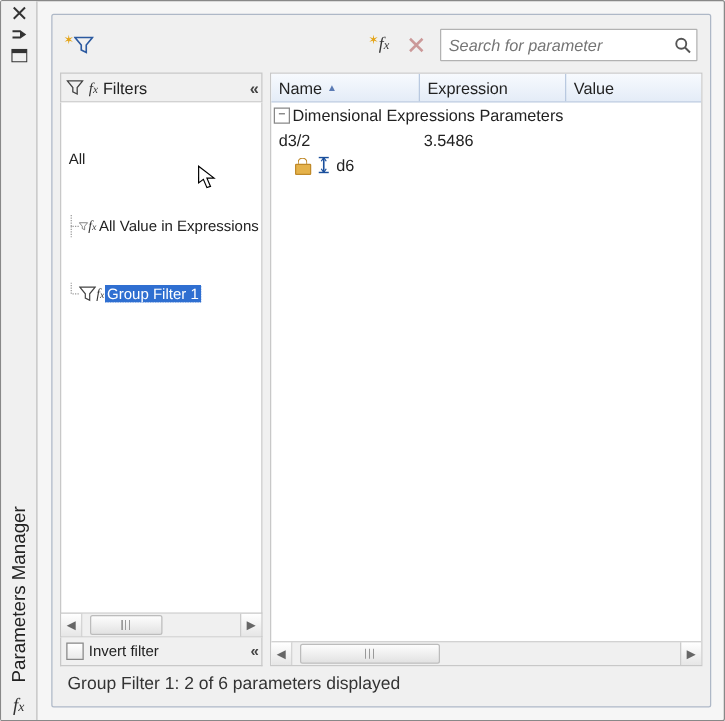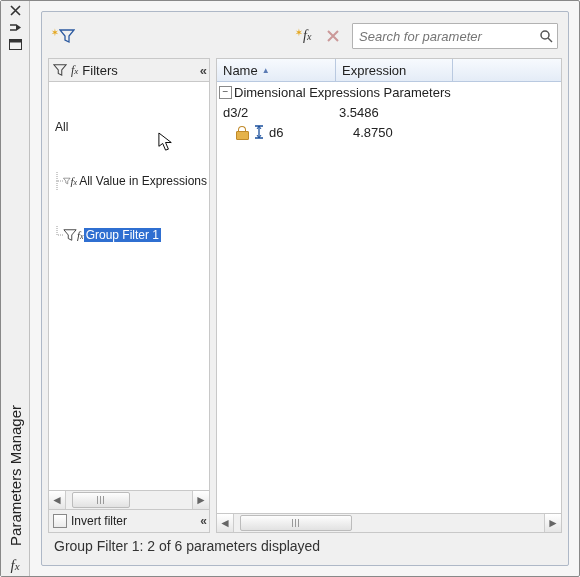--- a/index.html
+++ b/index.html
@@ -50,21 +50,21 @@
   .hsb .arrow{width:16px;height:100%;display:flex;align-items:center;justify-content:center;color:#666;background:linear-gradient(#fff,#e6e6e6);border-right:1px solid #ccc;}
   .hsb .arrow.r{border-right:none;border-left:1px solid #ccc;}
   .hsb .track{flex:1;position:relative;height:100%;background:var(--bg);}
   .hsb .thumb{position:absolute;top:1px;height:14px;background:linear-gradient(#fdfdfd,#e2e2e2);border:1px solid #bcbcbc;border-radius:2px;display:flex;align-items:center;justify-content:center;}
   .hsb .thumb span{display:block;width:8px;height:8px;background:repeating-linear-gradient(90deg,#999 0 1px,transparent 1px 3px);}
   .invert{height:22px;border:1px solid var(--border-light);border-top:none;background:var(--bg);display:flex;align-items:center;padding:0 4px;gap:4px;font-size:12px;}
   .invert .chev{margin-left:auto;font-weight:bold;color:#444;letter-spacing:-2px;}
   .chk{width:12px;height:12px;border:1px solid #888;background:linear-gradient(#fff,#eaeaea);}
   
   .grid{flex:1;display:flex;flex-direction:column;border:1px solid var(--border-light);background:var(--panel);overflow:hidden;}
-  .grid .ghdr{display:flex;height:22px;background:linear-gradient(#f7fafe,#e4ecf7);border-bottom:1px solid var(--header-border);font-size:13px;}
+  .grid .ghdr{display:flex;height:22px;background:linear-gradient(#f7fafe,#e4ecf7);border-bottom:1px solid var(--header-border);font-size:13px;justify-content:center;}
   .ghdr .gcell{border-right:1px solid var(--header-border);display:flex;align-items:center;padding:0 6px;position:relative;white-space:nowrap;overflow:hidden;}
   .ghdr .sort{font-size:8px;color:#5b7bb4;margin-left:4px;}
   .grid .gbody{flex:1;position:relative;overflow:hidden;font-size:13px;}
   .grid .group{display:flex;align-items:center;height:20px;padding-left:2px;white-space:nowrap;font-size:13px;}
   .grid .exp{width:11px;height:11px;border:1px solid #888;display:flex;align-items:center;justify-content:center;font-size:10px;line-height:1;margin-right:2px;background:#fff;color:#444;}
   .grid .drow{display:flex;height:20px;align-items:center;}
   .drow .c{padding:0 6px;white-space:nowrap;overflow:hidden;}
   .c.name{display:flex;align-items:center;gap:3px;padding-left:18px;}
   .lock{width:14px;height:12px;position:relative;}
   .lock::before{content:"";position:absolute;left:3px;top:0;width:6px;height:5px;border:1.5px solid #c08a2a;border-bottom:none;border-radius:4px 4px 0 0;}
@@ -200,20 +200,23 @@
 
         <div class="grid">
           <div class="ghdr">
             <div class="gcell" style="width:106px">
               <span>Name</span>
                 <span class="sort">▲</span>
             </div>
             <div class="gcell" style="width:104px">
               <span>Expression</span>
             </div>
+            <div class="gcell" style="flex:1;border-right:none">
+              <span>Value</span>
+            </div>
           </div>
           <div class="gbody">
             <div class="group">
               <span class="exp">−</span>
               <span>Dimensional Expressions Parameters</span>
             </div>
             <div class="drow">
               <div class="c" style="width:104px">d3/2</div>
               <div class="c" style="flex:1">3.5486</div>
             </div>
@@ -221,21 +224,20 @@
               <div class="c name" style="width:106px">
                 <span class="lock"></span>
                 <span class="dim-ic">
                   <svg width="10" height="14" viewBox="0 0 10 14">
                       <path d="M1 1 H9 M1 13 H9 M5 1 V13" stroke="#1a4f9c" stroke-width="1.3"></path>
                       <path d="M5 1 L3 4 M5 1 L7 4 M5 13 L3 10 M5 13 L7 10" stroke="#1a4f9c" stroke-width="1"></path>
                     </svg>
                 </span>
                 <span>d6</span>
               </div>
-              <div class="c" style="flex:1">4.8750</div>
             </div>
           </div>
           <div class="hsb" style="border:none;border-top:1px solid var(--border-light)">
             <div class="arrow">◄</div>
             <div class="track">
                 <div class="thumb" style="left:6px;width:110px">
                   <span></span>
                 </div>
               </div>
             <div class="arrow r">►</div>

